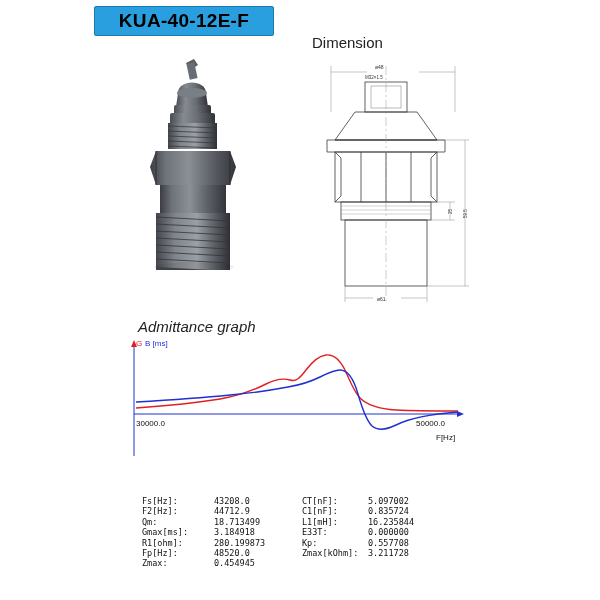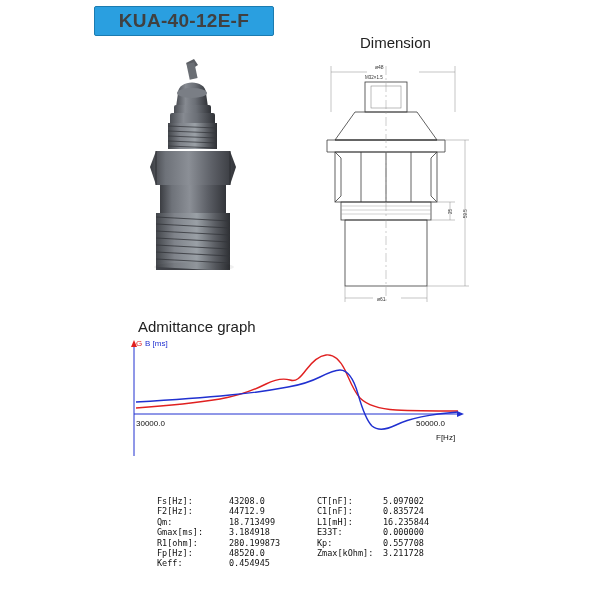--- a/index.html
+++ b/index.html
@@ -27,33 +27,33 @@
     width: 178px;
     height: 28px;
     background: #2a9fe0;
     border: 1px solid #1b7bb0;
     border-radius: 2px;
     display: flex;
     align-items: center;
     justify-content: center;
   }
   .title-bar span {
-    color: #404040;
+    color: #000000;
     font-size: 19px;
     font-weight: bold;
     letter-spacing: 0.3px;
   }
   
   .heading {
     position: absolute;
     font-size: 15px;
     color: #222;
   }
-  #dimension-heading { left: 312px; top: 34px; margin-left: 48px; }
-  #admittance-heading { left: 138px; top: 318px; }
+  #dimension-heading { left: 312px; top: 34px; }
+  #admittance-heading { left: 138px; top: 318px; font-style: italic; }
 
   
   .photo {
     position: absolute;
     left: 120px;
     top: 55px;
     width: 170px;
     height: 215px;
   }
   .photo svg { display: block; }
@@ -74,21 +74,21 @@
     left: 120px;
     top: 336px;
     width: 360px;
     height: 130px;
   }
   .graph svg { display: block; }
 
   
   .params {
     position: absolute;
-    left: 157px;
+    left: 142px;
     top: 496px;
     font-family: "DejaVu Sans Mono", monospace;
     font-size: 8.5px;
     color: #111;
     line-height: 10.4px;
   }
   .params table {
     border-collapse: collapse;
   }
   .params td {
@@ -294,21 +294,21 @@
             <td class="k2">Kp:</td>
             <td class="v2">0.557708</td>
           </tr>
           <tr>
             <td class="k1">Fp[Hz]:</td>
             <td class="v1">48520.0</td>
             <td class="k2">Zmax[kOhm]:</td>
             <td class="v2">3.211728</td>
           </tr>
           <tr>
-            <td class="k1">Keff:</td>
+            <td class="k1">Zmax:</td>
             <td class="v1">0.454945</td>
             <td class="k2"></td>
             <td class="v2"></td>
           </tr>
         </tbody>
     </table>
   </div>
 
 </div>
 

